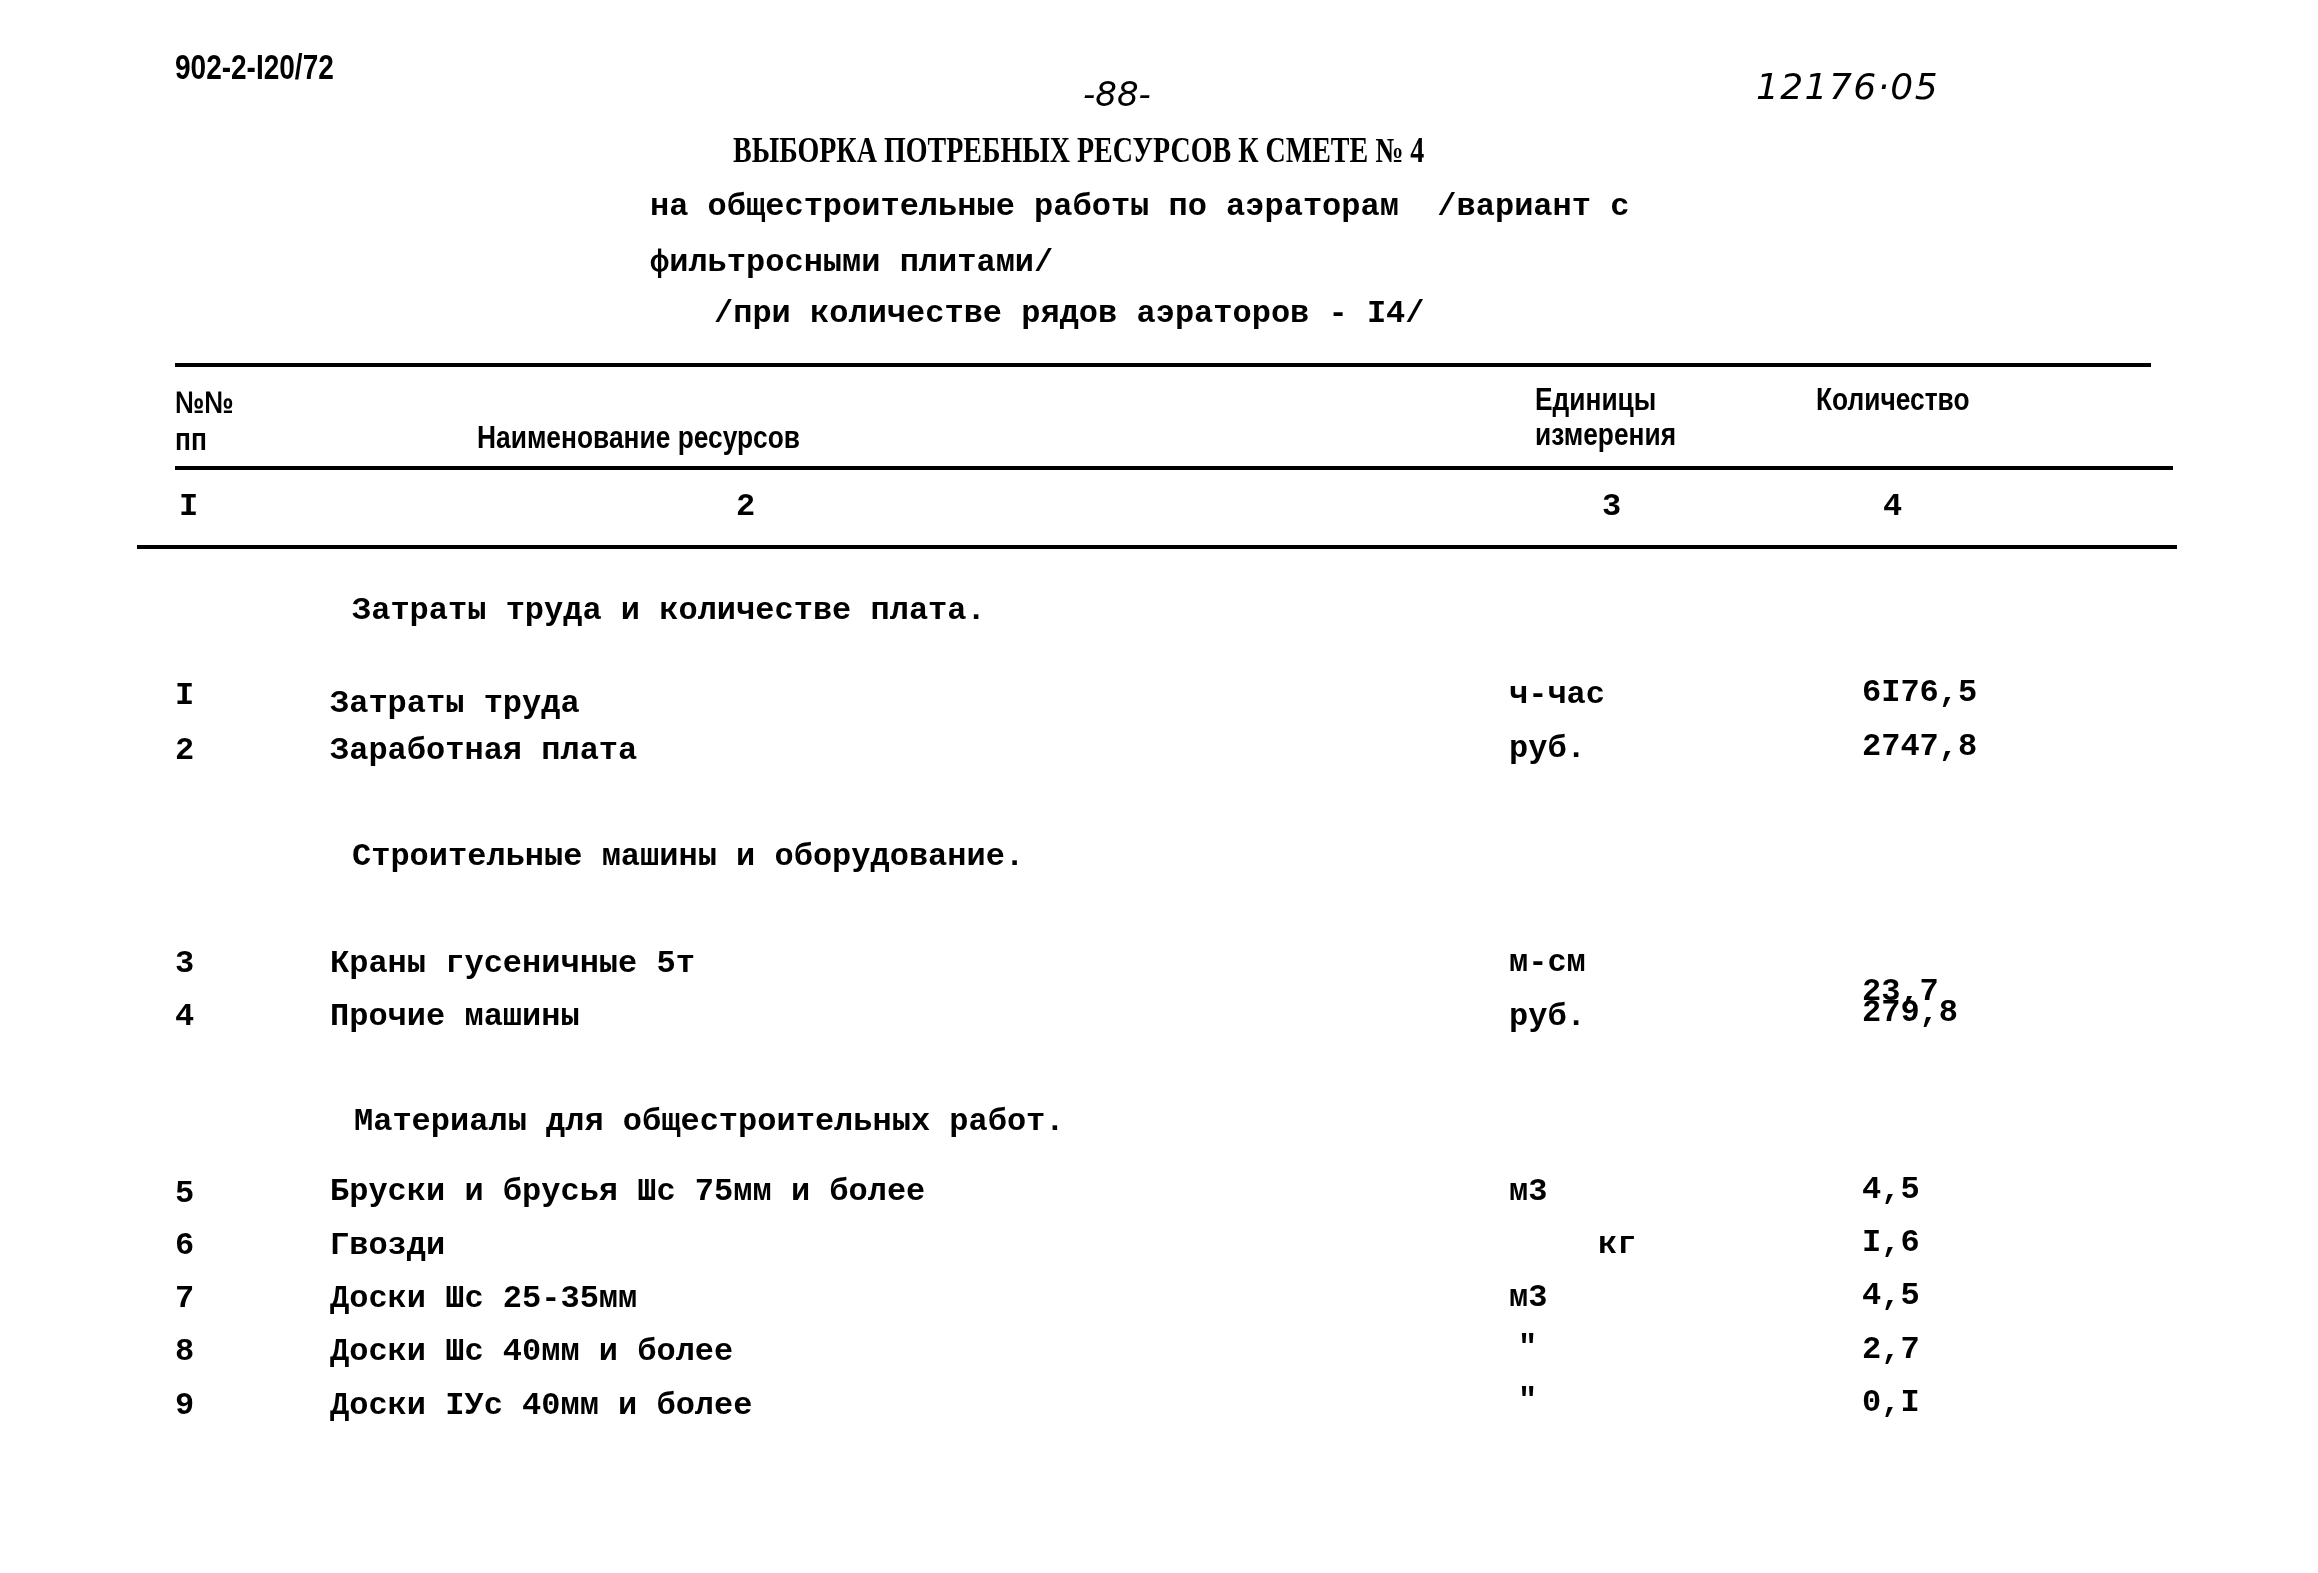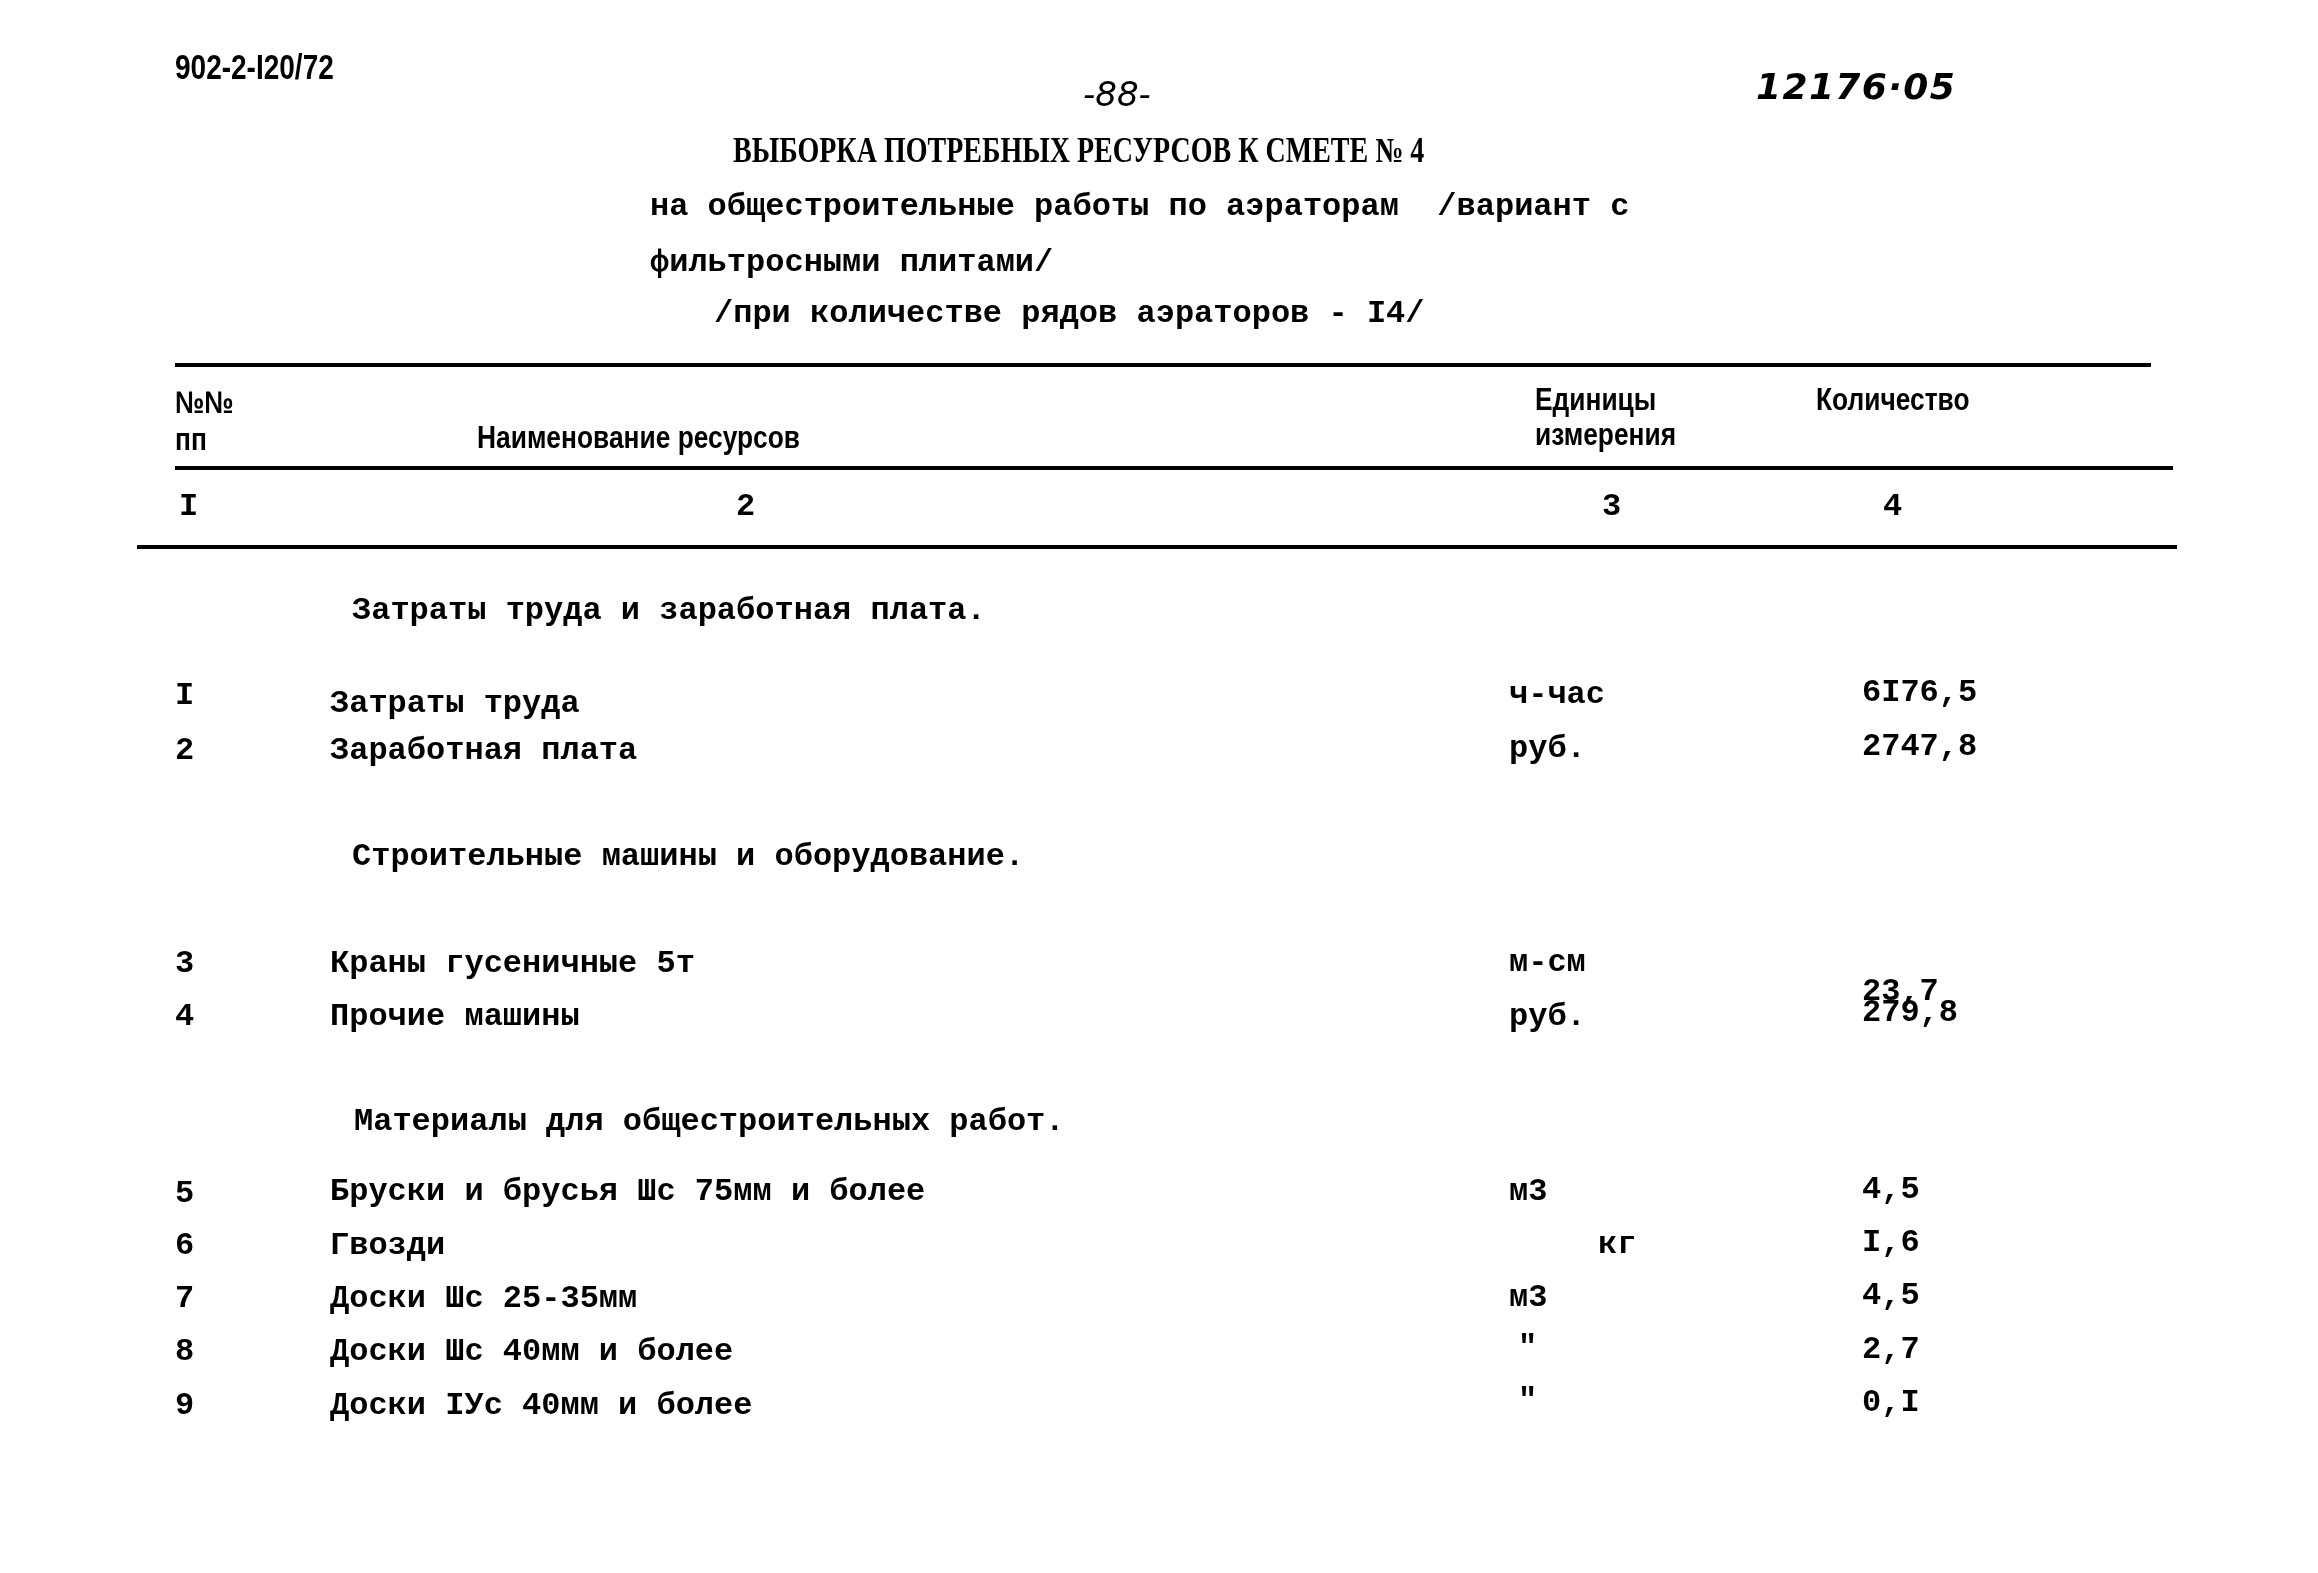--- a/index.html
+++ b/index.html
@@ -1,21 +1,21 @@
 <!DOCTYPE html>
 <html style="font-size:11.2px"><head>
 <meta charset="utf-8">
 <style>
   html, body { margin:0; padding:0; background:#ffffff; }
   body { width:2319px; height:1573px; position:relative; overflow:hidden;
          font-family:"Liberation Mono","DejaVu Sans Mono",monospace; color:#000; }
   .t { position:absolute; white-space:pre; font-weight:bold; line-height:1; }
   .doc-code { left:175px; top:49px; font-size:35px; font-family:"Liberation Sans Narrow","Liberation Sans",sans-serif; transform:scaleX(0.8); transform-origin:left top; }
   .page-num { left:1083px; top:77px; font-size:34px; font-style:italic; font-weight:normal; font-family:"DejaVu Sans",sans-serif; }
-  .archive-num { left:1756px; top:69px; font-size:36px; font-style:italic; font-weight:bold; font-family:"DejaVu Sans",sans-serif; letter-spacing:1.4px; }
+  .archive-num { left:1756px; top:69px; font-size:36px; font-style:italic; font-weight:normal; font-family:"DejaVu Sans",sans-serif; letter-spacing:1.4px; }
   .title1 { left:733px; top:133px; font-size:35px; font-family:"Liberation Serif",serif; transform:scaleX(0.8); transform-origin:left top; }
   .title { font-size:32px; }
   .title2 { left:650px; top:191px; }
   .title3 { left:650px; top:247px; }
   .title4 { left:714px; top:298px; }
   .rule { position:absolute; height:4.2px; background:#000; }
   .hdr { font-size:31px; font-family:"Liberation Sans Narrow","Liberation Sans",sans-serif; transform:scaleX(0.85); transform-origin:left top; }
   .cell { font-size:32px; }
   .sec { font-size:32px; }
 </style>
@@ -42,21 +42,21 @@
 
 <div class="rule" style="left:175px; top:466px; width:1998px;"></div>
 
 <div class="t cell" style="left:179px; top:491px;">I</div>
 <div class="t cell" style="left:736px; top:491px;">2</div>
 <div class="t cell" style="left:1602px; top:491px;">3</div>
 <div class="t cell" style="left:1883px; top:491px;">4</div>
 
 <div class="rule" style="left:137px; top:545px; width:2040px;"></div>
 
-<div class="t sec" style="left:352px; top:595px;">Затраты труда и заработная плата.</div>
+<div class="t sec" style="left:352px; top:595px;">Затраты труда и количестве плата.</div>
 <div>
   <div class="t cell" style="left:175px; top:680px;">I</div>
   <div class="t cell" style="left:330px; top:680px;margin-top:8px;">Затраты труда</div>
   <div class="t cell" style="left:1509px; top:679px;">ч-час</div>
   <div class="t cell" style="left:1862px; top:677px;">6I76,5</div>
 </div>
 <div>
   <div class="t cell" style="left:175px; top:735px;">2</div>
   <div class="t cell" style="left:330px; top:735px;">Заработная плата</div>
   <div class="t cell" style="left:1509px; top:733px;">руб.</div>

